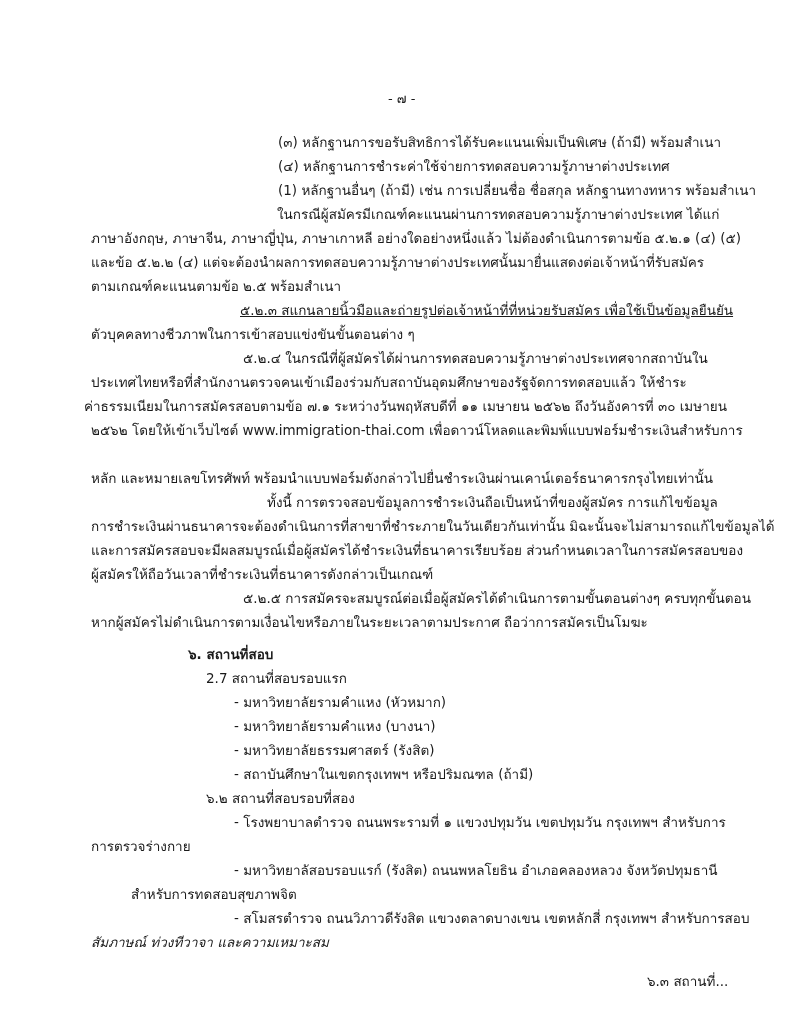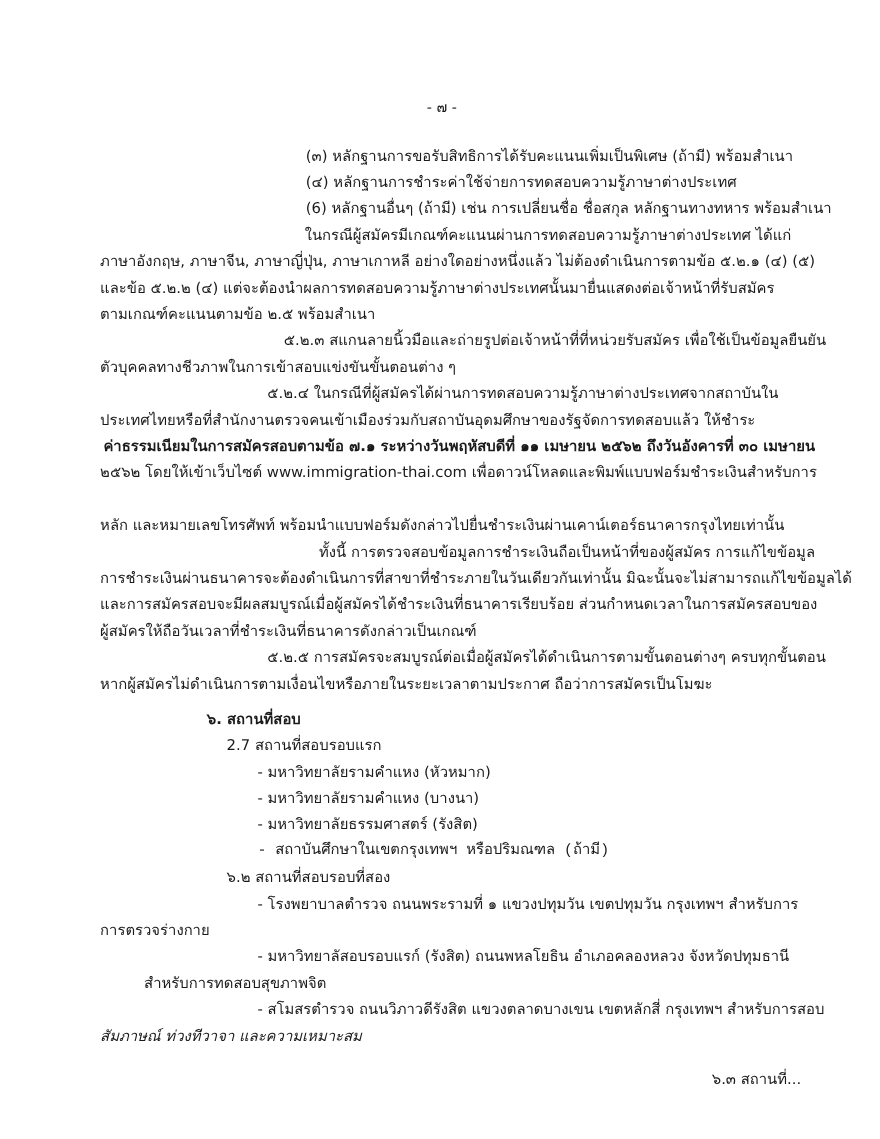--- a/index.html
+++ b/index.html
@@ -20,50 +20,50 @@
   </style>
 </head>
 <body>
 
 <div class="page">
 
   <div class="ln pageno" style="left:388px; top:88px;">- ๗ -</div>
 
   <div class="ln" style="left:278px; top:131px;">(๓) หลักฐานการขอรับสิทธิการได้รับคะแนนเพิ่มเป็นพิเศษ (ถ้ามี) พร้อมสำเนา</div>
   <div class="ln" style="left:278px; top:155px;">(๔) หลักฐานการชำระค่าใช้จ่ายการทดสอบความรู้ภาษาต่างประเทศ</div>
-  <div class="ln" style="left:278px; top:179px;">(6) หลักฐานอื่นๆ (ถ้ามี) เช่น การเปลี่ยนชื่อ ชื่อสกุล หลักฐานทางทหาร พร้อมสำเนา</div>
+  <div class="ln" style="left:278px; top:179px;">(1) หลักฐานอื่นๆ (ถ้ามี) เช่น การเปลี่ยนชื่อ ชื่อสกุล หลักฐานทางทหาร พร้อมสำเนา</div>
 
   <div class="ln" style="left:277px; top:203px;">ในกรณีผู้สมัครมีเกณฑ์คะแนนผ่านการทดสอบความรู้ภาษาต่างประเทศ ได้แก่</div>
   <div class="ln" style="left:91px; top:227px;">ภาษาอังกฤษ,  ภาษาจีน, ภาษาญี่ปุ่น,  ภาษาเกาหลี อย่างใดอย่างหนึ่งแล้ว ไม่ต้องดำเนินการตามข้อ ๕.๒.๑ (๔) (๕)</div>
   <div class="ln" style="left:91px; top:251px;">และข้อ ๕.๒.๒ (๔) แต่จะต้องนำผลการทดสอบความรู้ภาษาต่างประเทศนั้นมายื่นแสดงต่อเจ้าหน้าที่รับสมัคร</div>
   <div class="ln" style="left:91px; top:275px;">ตามเกณฑ์คะแนนตามข้อ ๒.๕ พร้อมสำเนา</div>
 
-  <div class="ln" style="left:258px; top:299px;">๕.๒.๓ สแกนลายนิ้วมือและถ่ายรูปต่อเจ้าหน้าที่ที่หน่วยรับสมัคร เพื่อใช้เป็นข้อมูลยืนยัน</div>
+  <div class="ln" style="left:240px; top:299px;text-decoration:underline;">๕.๒.๓ สแกนลายนิ้วมือและถ่ายรูปต่อเจ้าหน้าที่ที่หน่วยรับสมัคร เพื่อใช้เป็นข้อมูลยืนยัน</div>
   <div class="ln" style="left:91px; top:323px;">ตัวบุคคลทางชีวภาพในการเข้าสอบแข่งขันขั้นตอนต่าง ๆ</div>
 
   <div class="ln" style="left:243px; top:347px;">๕.๒.๔ ในกรณีที่ผู้สมัครได้ผ่านการทดสอบความรู้ภาษาต่างประเทศจากสถาบันใน</div>
   <div class="ln" style="left:91px; top:371px;">ประเทศไทยหรือที่สำนักงานตรวจคนเข้าเมืองร่วมกับสถาบันอุดมศึกษาของรัฐจัดการทดสอบแล้ว ให้ชำระ</div>
-  <div class="ln" style="left:94px; top:395px;font-weight:bold;">ค่าธรรมเนียมในการสมัครสอบตามข้อ ๗.๑ ระหว่างวันพฤหัสบดีที่ ๑๑ เมษายน ๒๕๖๒ ถึงวันอังคารที่ ๓๐ เมษายน</div>
+  <div class="ln" style="left:84px; top:395px;">ค่าธรรมเนียมในการสมัครสอบตามข้อ ๗.๑ ระหว่างวันพฤหัสบดีที่ ๑๑ เมษายน ๒๕๖๒ ถึงวันอังคารที่ ๓๐ เมษายน</div>
   <div class="ln" style="left:91px; top:419px;">๒๕๖๒ โดยให้เข้าเว็บไซต์ www.immigration-thai.com   เพื่อดาวน์โหลดและพิมพ์แบบฟอร์มชำระเงินสำหรับการ</div>
   <div class="ln" style="left:91px; top:467px;">หลัก และหมายเลขโทรศัพท์ พร้อมนำแบบฟอร์มดังกล่าวไปยื่นชำระเงินผ่านเคาน์เตอร์ธนาคารกรุงไทยเท่านั้น</div>
 
-  <div class="ln" style="left:290px; top:491px;text-align:center;">ทั้งนี้ การตรวจสอบข้อมูลการชำระเงินถือเป็นหน้าที่ของผู้สมัคร การแก้ไขข้อมูล</div>
+  <div class="ln" style="left:267px; top:491px;text-align:center;">ทั้งนี้ การตรวจสอบข้อมูลการชำระเงินถือเป็นหน้าที่ของผู้สมัคร การแก้ไขข้อมูล</div>
   <div class="ln" style="left:91px; top:515px;">การชำระเงินผ่านธนาคารจะต้องดำเนินการที่สาขาที่ชำระภายในวันเดียวกันเท่านั้น มิฉะนั้นจะไม่สามารถแก้ไขข้อมูลได้</div>
   <div class="ln" style="left:91px; top:539px;">และการสมัครสอบจะมีผลสมบูรณ์เมื่อผู้สมัครได้ชำระเงินที่ธนาคารเรียบร้อย ส่วนกำหนดเวลาในการสมัครสอบของ</div>
   <div class="ln" style="left:91px; top:563px;">ผู้สมัครให้ถือวันเวลาที่ชำระเงินที่ธนาคารดังกล่าวเป็นเกณฑ์</div>
 
   <div class="ln" style="left:243px; top:587px;">๕.๒.๕ การสมัครจะสมบูรณ์ต่อเมื่อผู้สมัครได้ดำเนินการตามขั้นตอนต่างๆ ครบทุกขั้นตอน</div>
   <div class="ln" style="left:91px; top:611px;">หากผู้สมัครไม่ดำเนินการตามเงื่อนไขหรือภายในระยะเวลาตามประกาศ ถือว่าการสมัครเป็นโมฆะ</div>
 
   <div class="ln bold" style="left:188px; top:643px;">๖. สถานที่สอบ</div>
   <div class="ln" style="left:206px; top:667px;">2.7 สถานที่สอบรอบแรก</div>
   <div class="ln" style="left:234px; top:691px;">- มหาวิทยาลัยรามคำแหง (หัวหมาก)</div>
   <div class="ln" style="left:234px; top:715px;">- มหาวิทยาลัยรามคำแหง (บางนา)</div>
   <div class="ln" style="left:234px; top:739px;">- มหาวิทยาลัยธรรมศาสตร์ (รังสิต)</div>
-  <div class="ln" style="left:234px; top:763px;font-family:Liberation Mono, monospace;">- สถาบันศึกษาในเขตกรุงเทพฯ หรือปริมณฑล (ถ้ามี)</div>
+  <div class="ln" style="left:234px; top:763px;">- สถาบันศึกษาในเขตกรุงเทพฯ หรือปริมณฑล (ถ้ามี)</div>
 
   <div class="ln" style="left:206px; top:787px;">๖.๒ สถานที่สอบรอบที่สอง</div>
   <div class="ln" style="left:234px; top:811px;">- โรงพยาบาลตำรวจ ถนนพระรามที่ ๑ แขวงปทุมวัน เขตปทุมวัน กรุงเทพฯ   สำหรับการ</div>
   <div class="ln" style="left:91px; top:835px;">การตรวจร่างกาย</div>
   <div class="ln" style="left:234px; top:859px;">- มหาวิทยาลัสอบรอบแรก์ (รังสิต) ถนนพหลโยธิน อำเภอคลองหลวง จังหวัดปทุมธานี</div>
   <div class="ln" style="left:91px; top:883px;margin-left:40px;">สำหรับการทดสอบสุขภาพจิต</div>
   <div class="ln" style="left:234px; top:907px;">- สโมสรตำรวจ ถนนวิภาวดีรังสิต แขวงตลาดบางเขน เขตหลักสี่ กรุงเทพฯ สำหรับการสอบ</div>
   <div class="ln" style="left:91px; top:931px;font-style:italic;">สัมภาษณ์ ท่วงทีวาจา และความเหมาะสม</div>
 
   <div class="ln" style="left:647px; top:970px;">๖.๓ สถานที่...</div>

